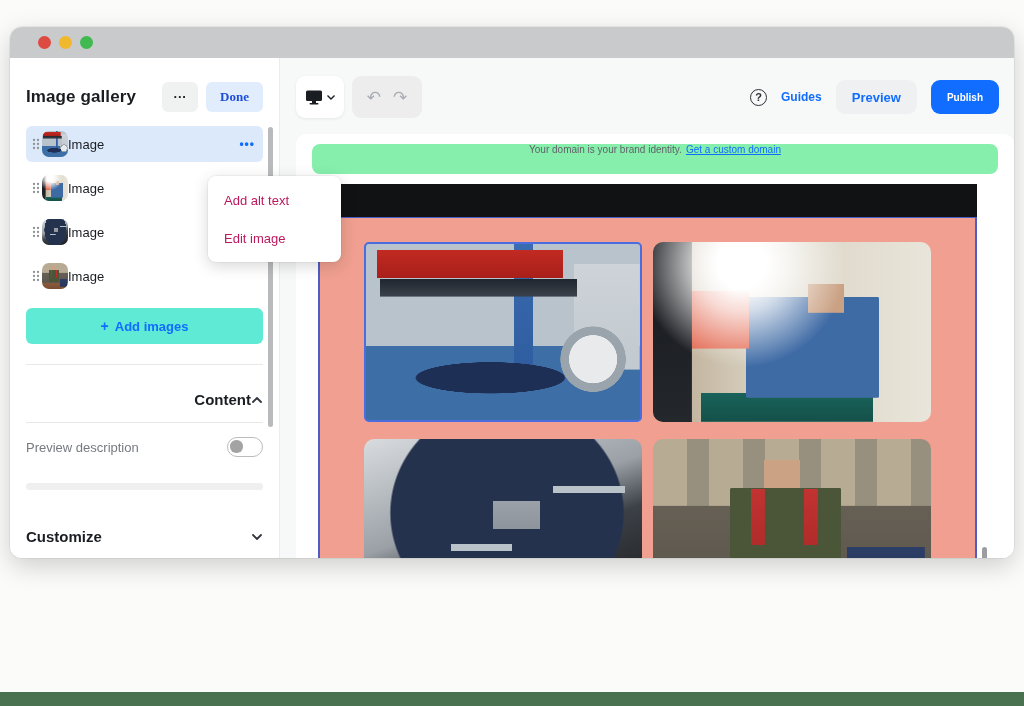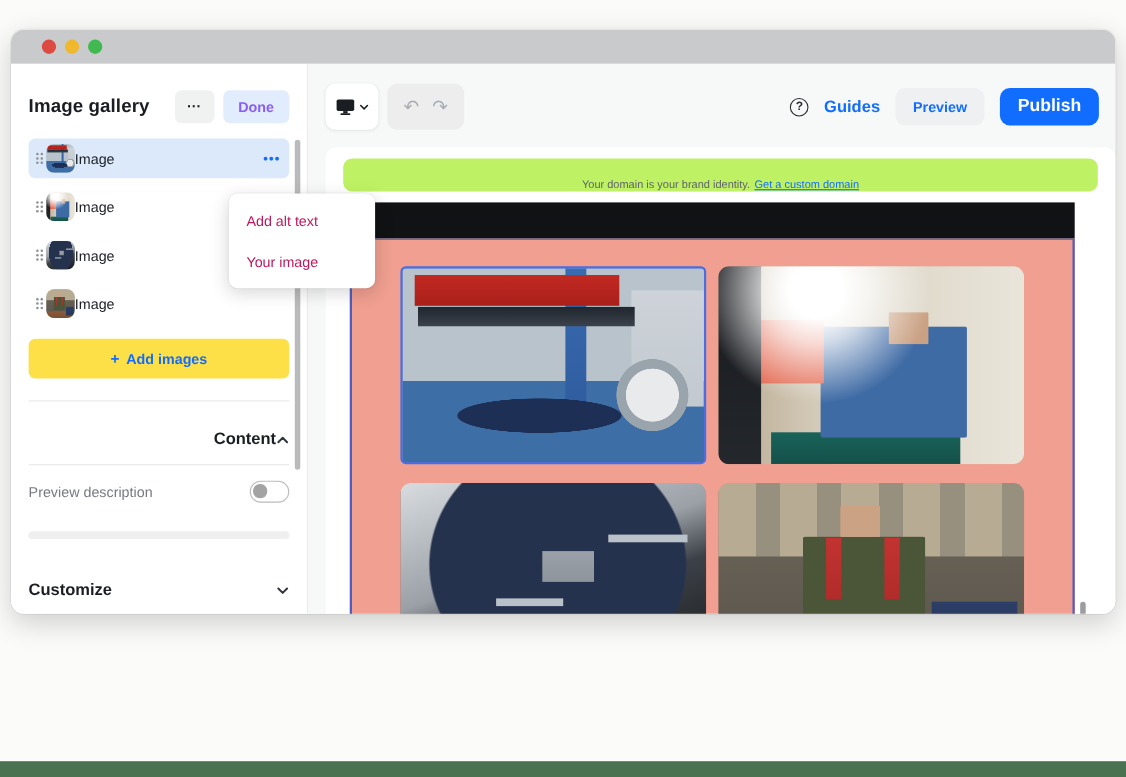--- a/index.html
+++ b/index.html
@@ -26,32 +26,32 @@
   
   .panel { position:relative; width:270px; background:#fff; border-right:1px solid #ececec; padding:0 16px; flex:none; }
   .panel-header { display:flex; align-items:center; margin-top:24px; }
   .panel-title { font-size:17px; font-weight:700; letter-spacing:.1px; }
   .more-btn {
     margin-left:auto; width:36px; height:30px; border:none; border-radius:6px; background:#f0f1f1;
     font-size:13px; font-weight:700; color:#1a1d22; cursor:pointer; line-height:30px;
   }
   .done-btn {
     margin-left:8px; height:30px; padding:0 14px; border:none; border-radius:6px;
-    background:#e1edfd; color:#8b5cf6; font-size:13px; font-weight:700; cursor:pointer;
+    background:#e1edfd; color:#1d4ed8; font-size:13px; font-weight:700; cursor:pointer;font-family:Liberation Serif, serif;
   }
   .images-heading { margin-top:28px; font-size:13px; font-weight:700; }
   .image-list { margin-top:14px; display:flex; flex-direction:column; gap:8px; }
   .image-row { display:flex; align-items:center; height:36px; border-radius:6px; padding:0 8px 0 4px; cursor:pointer; }
   .image-row.selected { background:#dce9fa; }
   .drag-handle { display:flex; flex:none; cursor:grab; padding:2px; }
   .thumb { width:26px; height:26px; border-radius:7px; flex:none; background-size:100% 100%; }
   .row-label { font-size:13px; font-weight:500; }
   .row-more { margin-left:auto; color:#116dff; font-weight:700; font-size:12px; letter-spacing:1px; cursor:pointer; }
   .add-images-btn {
-    margin-top:14px; width:100%; height:36px; border:none; border-radius:6px; background:#fde047;
+    margin-top:14px; width:100%; height:36px; border:none; border-radius:6px; background:#5eead4;
     color:#116dff; font-size:13px; font-weight:700; cursor:pointer;
   }
   .add-plus { margin-right:6px; font-size:14px; }
   .divider { height:1px; background:#e8e8e8; margin:20px 0; }
   .divider.thin { margin:14px 0; }
   .thick-divider { height:7px; border-radius:4px; background:#efefef; margin:26px 0 0; }
   .section-head { display:flex; align-items:center; justify-content:space-between; cursor:pointer; }
   .section-head .head-label { font-size:15px; font-weight:700; }
   .toggle-row { display:flex; align-items:center; justify-content:space-between; }
   .toggle-label { font-size:13px; color:#767a80; }
@@ -65,27 +65,27 @@
   .device-btn {
     position:absolute; left:16px; top:18px; width:48px; height:42px; border:none; border-radius:9px;
     background:#fff; box-shadow:0 1px 3px rgba(0,0,0,.08); display:flex; align-items:center; justify-content:center; gap:4px; cursor:pointer;
   }
   .undo-redo { position:absolute; left:72px; top:18px; width:70px; height:42px; border-radius:9px; background:#ededee;
     display:flex; align-items:center; justify-content:center; gap:12px; }
   .ur-icon { font-size:17px; color:#a9adb2; line-height:1; cursor:pointer; }
   .toolbar-right { position:absolute; right:15px; top:22px; display:flex; align-items:center; gap:14px; }
   .help-icon { width:17px; height:17px; border:1.5px solid #2a2e34; border-radius:50%; font-size:11px; font-weight:700;
     color:#2a2e34; display:flex; align-items:center; justify-content:center; cursor:pointer; }
-  .guides-link { color:#116dff; font-size:15px; font-weight:700; cursor:pointer; }
+  .guides-link { color:#116dff; font-size:12px; font-weight:700; cursor:pointer; }
   .preview-btn { height:34px; padding:0 16px; border:none; border-radius:9px; background:#eef0f1; color:#116dff; font-size:13px; font-weight:700; cursor:pointer; }
-  .publish-btn { height:34px; padding:0 16px; border:none; border-radius:9px; background:#116dff; color:#fff; font-size:16px; font-weight:700; cursor:pointer; }
+  .publish-btn { height:34px; padding:0 16px; border:none; border-radius:9px; background:#116dff; color:#fff; font-size:10px; font-weight:700; cursor:pointer; }
 
   .canvas { position:absolute; left:16px; right:0; top:76px; bottom:0; background:#fff; border-radius:10px 10px 0 0; overflow:hidden; }
-  .banner { margin:10px 16px 0; height:30px; border-radius:8px; background:#bef264;
-    display:flex; align-items:flex-end; justify-content:center; gap:4px; font-size:10px; color:#606368; }
+  .banner { margin:10px 16px 0; height:30px; border-radius:8px; background:#86efac;
+    display:flex; align-items:flex-start; justify-content:center; gap:4px; font-size:10px; color:#606368; }
   .banner a { color:#116dff; font-weight:500; cursor:pointer; text-decoration:underline; }
   .site { margin:10px 0 0 22px; width:659px; }
   .site-header { height:33px; background:#111214; }
   .gallery-section {
     background:#f09f90; border:2px solid #4d5dc5; border-top-width:1.5px;
     padding:24px 44px 36px; display:grid; grid-template-columns:1fr 1fr; grid-template-rows:180px 176px; gap:17px 11px;
   }
   .gimg { border-radius:10px; background-size:100% 100%; background-repeat:no-repeat; cursor:pointer; }
   .gimg.selected { border:2px solid #4a6ee0; border-radius:5px; }
   .site-footer { height:45px; background:#111214; }
@@ -308,16 +308,16 @@
         </div>
 
         <div class="canvas-scrollbar"></div>
       </div>
     </div>
   </div>
 </div>
 
 <div class="context-menu">
   <div class="menu-item">Add alt text</div>
-  <div class="menu-item">Your image</div>
+  <div class="menu-item">Edit image</div>
 </div>
 
 <div class="page-strip"></div>
 
 </body></html>

